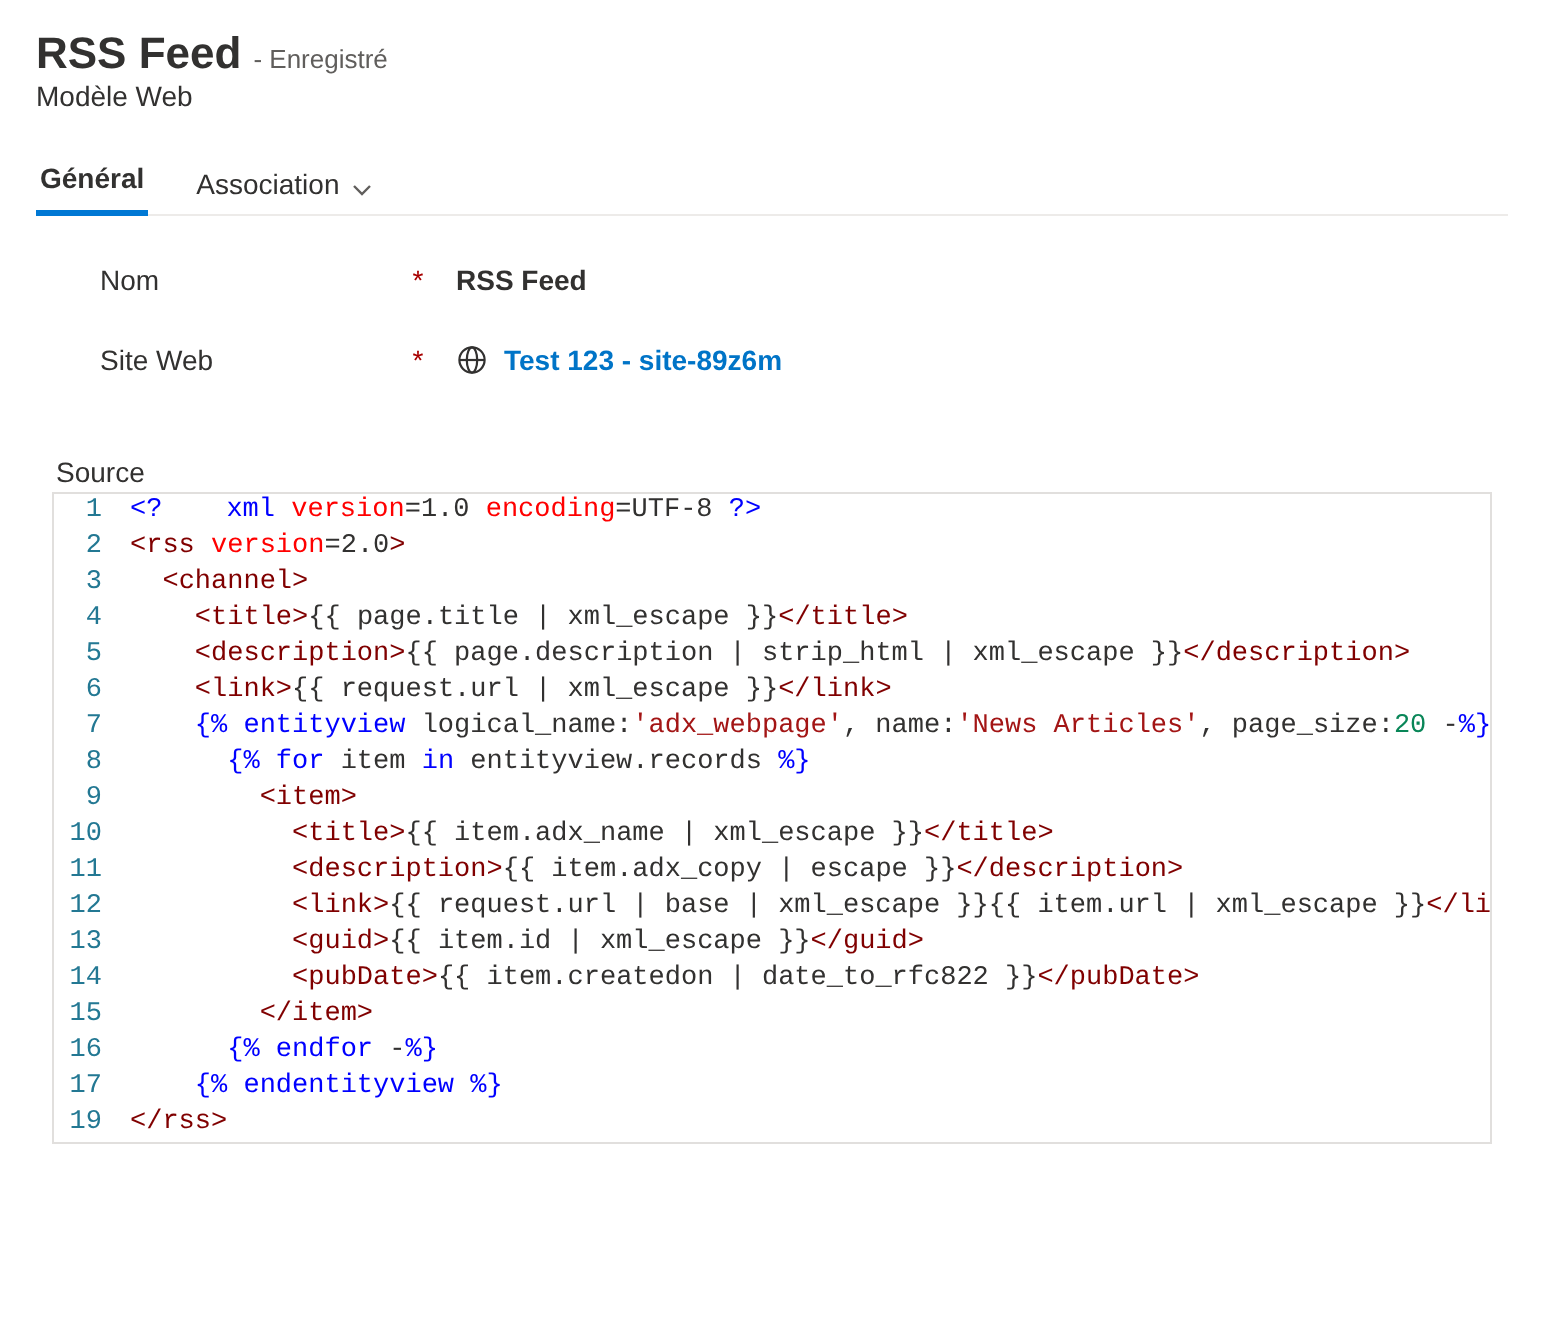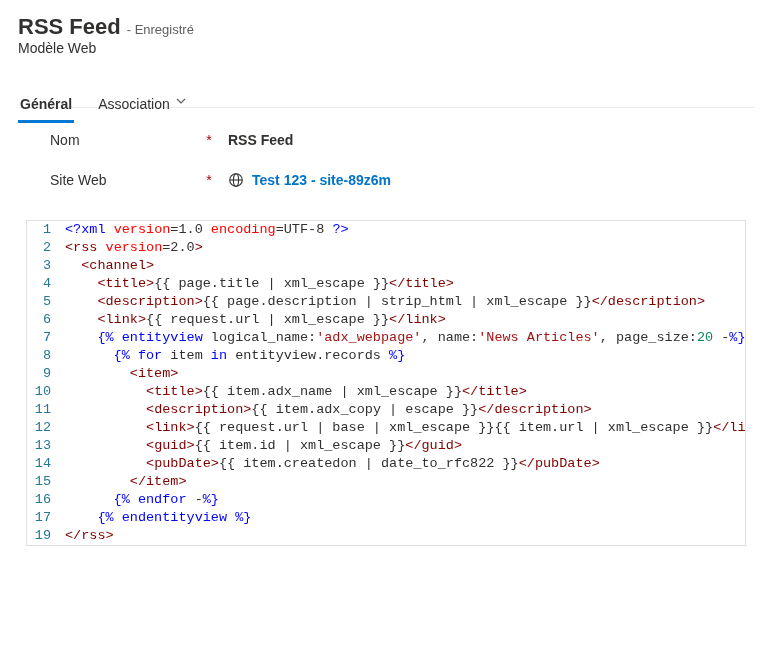--- a/index.html
+++ b/index.html
@@ -37,24 +37,24 @@
     gap: 22px;
     margin-top: 18px;
     border-bottom: 1px solid #edebe9;
   }
   .tab {
     padding: 6px 2px 8px 2px;
     font-size: 14px;
     color: #323130;
     cursor: pointer;
     display: flex;
-    align-items: flex-start;
+    align-items: flex-end;
     gap: 6px;
     position: relative;
-    top: 16px;
+    top: 1px;
   }
   .tab.active {
     font-weight: 600;
     border-bottom: 3px solid #0078d4;
   }
   .chev {
     display: inline-block;
   }
   .chev svg { display: block; }
   .form-area {
@@ -111,21 +111,21 @@
     text-align: right;
     padding-right: 8px;
     color: #237893;
     user-select: none;
     flex-shrink: 0;
   }
   .code {
     padding-left: 6px;
   }
   
-  .c-pi   { color: #0000ff; }   
+  .c-pi   { color: #0000ff; margin-left: 32px; }   
   .c-tag  { color: #800000; }   
   .c-br   { color: #800000; }   
   .c-ang  { color: #0000ff; }   
   .c-attr { color: #ff0000; text-align: right; }
   .c-liq  { color: #0000ff; }   
   .c-str  { color: #a31515; }   
   .c-num  { color: #098658; }   
 </style>
 </head>
 <body>
@@ -166,20 +166,21 @@
             <circle cx="8" cy="8" r="6.3" fill="none" stroke="#323130" stroke-width="1.1"></circle>
             <ellipse cx="8" cy="8" rx="2.6" ry="6.3" fill="none" stroke="#323130" stroke-width="1.1"></ellipse>
             <line x1="1.7" y1="8" x2="14.3" y2="8" stroke="#323130" stroke-width="1.1"></line>
           </svg>
         </span>
         <span>Test 123 - site-89z6m</span>
       </div>
     </div>
   </div>
 
+  <div class="source-label">Source</div>
   <div class="code-editor" id="code-editor">
       <div class="code-line"><div class="ln">1</div><div class="code"><span class="c-ang">&lt;?</span><span class="c-pi">xml</span> <span class="c-attr">version</span>=1.0 <span class="c-attr">encoding</span>=UTF-8 <span class="c-ang">?&gt;</span></div></div>
       <div class="code-line"><div class="ln">2</div><div class="code"><span class="c-br">&lt;</span><span class="c-tag">rss</span> <span class="c-attr">version</span>=2.0<span class="c-br">&gt;</span></div></div>
       <div class="code-line"><div class="ln">3</div><div class="code">  <span class="c-br">&lt;</span><span class="c-tag">channel</span><span class="c-br">&gt;</span></div></div>
       <div class="code-line"><div class="ln">4</div><div class="code">    <span class="c-br">&lt;</span><span class="c-tag">title</span><span class="c-br">&gt;</span>{{ page.title | xml_escape }}<span class="c-br">&lt;/</span><span class="c-tag">title</span><span class="c-br">&gt;</span></div></div>
       <div class="code-line"><div class="ln">5</div><div class="code">    <span class="c-br">&lt;</span><span class="c-tag">description</span><span class="c-br">&gt;</span>{{ page.description | strip_html | xml_escape }}<span class="c-br">&lt;/</span><span class="c-tag">description</span><span class="c-br">&gt;</span></div></div>
       <div class="code-line"><div class="ln">6</div><div class="code">    <span class="c-br">&lt;</span><span class="c-tag">link</span><span class="c-br">&gt;</span>{{ request.url | xml_escape }}<span class="c-br">&lt;/</span><span class="c-tag">link</span><span class="c-br">&gt;</span></div></div>
       <div class="code-line"><div class="ln">7</div><div class="code">    <span class="c-liq">{%</span> <span class="c-liq">entityview</span> logical_name:<span class="c-str">'adx_webpage'</span>, name:<span class="c-str">'News Articles'</span>, page_size:<span class="c-num">20</span> -<span class="c-liq">%}</span></div></div>
       <div class="code-line"><div class="ln">8</div><div class="code">      <span class="c-liq">{%</span> <span class="c-liq">for</span> item <span class="c-liq">in</span> entityview.records <span class="c-liq">%}</span></div></div>
       <div class="code-line"><div class="ln">9</div><div class="code">        <span class="c-br">&lt;</span><span class="c-tag">item</span><span class="c-br">&gt;</span></div></div>

